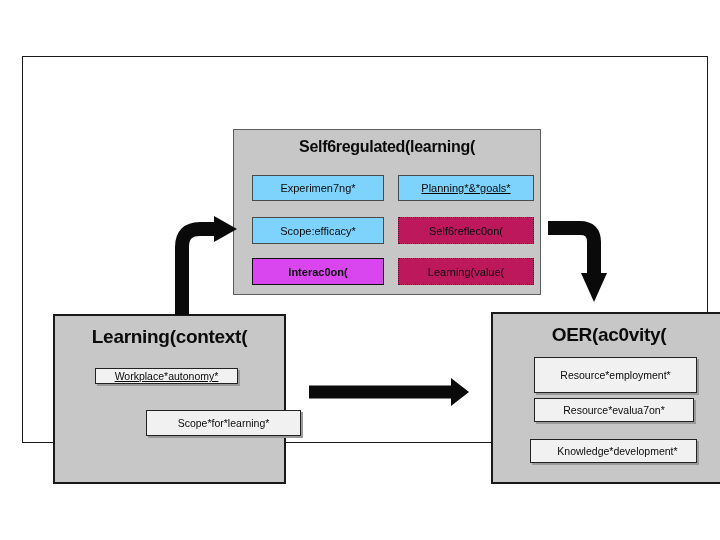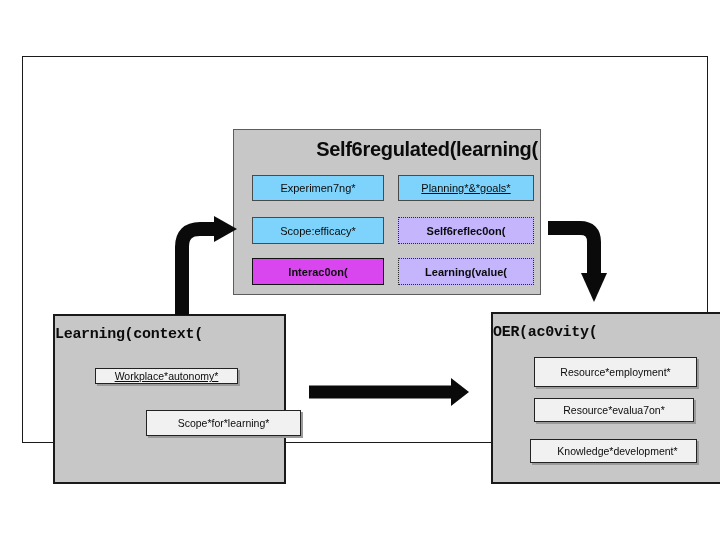--- a/index.html
+++ b/index.html
@@ -11,53 +11,53 @@
     position:absolute;left:22px;top:56px;width:686px;height:387px;
     background:#ffffff;border:1.5px solid #1a1a1a;box-sizing:border-box;
   }
   
   .srl-box{
     position:absolute;left:210px;top:72px;width:308px;height:166px;
     background:#c7c7c7;border:1px solid #5d5d5d;box-sizing:border-box;
   }
   .srl-title{
     position:absolute;left:0;top:8px;width:100%;text-align:center;
-    font-weight:bold;font-size:20px;letter-spacing:-0.3px;padding-left:40px;
+    font-weight:bold;font-size:16px;letter-spacing:-0.3px;
   }
   .cell{
     position:absolute;display:flex;align-items:center;justify-content:center;
     font-size:11px;box-sizing:border-box;text-align:center;white-space:nowrap;
   }
   .cell.gray{background:#7dd3fc;border:1px solid #4a4a4a;}
-  .cell.bold-dotted{background:#c4b5fd;border:1px dotted #2a2a2a;font-weight:bold;}
+  .cell.bold-dotted{background:#be185d;border:1px dotted #2a2a2a;font-weight:normal;}
   .cell.bold-solid{background:#d946ef;border:1px solid #111111;font-weight:bold;}
   .c0{left:18px;top:45px;width:132px;height:26px;}
   .c1{left:164px;top:45px;width:136px;height:26px;text-decoration:underline;}
   .c2{left:18px;top:87px;width:132px;height:27px;}
   .c3{left:164px;top:87px;width:136px;height:27px;}
   .c4{left:18px;top:128px;width:132px;height:27px;}
   .c5{left:164px;top:128px;width:136px;height:27px;}
   
   .big-box{
     position:absolute;background:#c7c7c7;border:2px solid #1a1a1a;box-sizing:border-box;
   }
   .ctx-box{left:30px;top:257px;width:233px;height:170px;}
   .oer-box{left:468px;top:255px;width:236px;height:172px;}
   .big-title{
-    position:absolute;left:0;top:10px;width:100%;text-align:left;
-    font-weight:bold;font-size:15px;letter-spacing:-0.3px;font-family:Liberation Mono, monospace;
+    position:absolute;left:0;top:10px;width:100%;text-align:center;
+    font-weight:bold;font-size:19px;letter-spacing:-0.3px;
   }
   .item{
     position:absolute;display:flex;align-items:center;justify-content:center;
     background:#f1f1f1;border:1px solid #222222;box-shadow:2px 2px 0 #9a9a9a;
     font-size:10.5px;box-sizing:border-box;white-space:nowrap;
   }
   .ctx-i0{left:40px;top:52px;width:143px;height:16px;text-decoration:underline;}
   .ctx-i1{left:51px;top:94px;width:155px;height:26px;margin-left:40px;}
-  .oer-i0{left:41px;top:43px;width:163px;height:30px;}
+  .oer-i0{left:41px;top:43px;width:163px;height:36px;}
   .oer-i1{left:41px;top:84px;width:160px;height:24px;}
   .oer-i2{left:37px;top:125px;width:167px;height:24px;padding-left:8px;}
   
   .arrow{position:absolute;}
   .a-left{left:145px;top:158px;}
   .a-right{left:522px;top:158px;}
   .a-mid{left:283px;top:318px;}
 </style>
 </head>
 <body>

